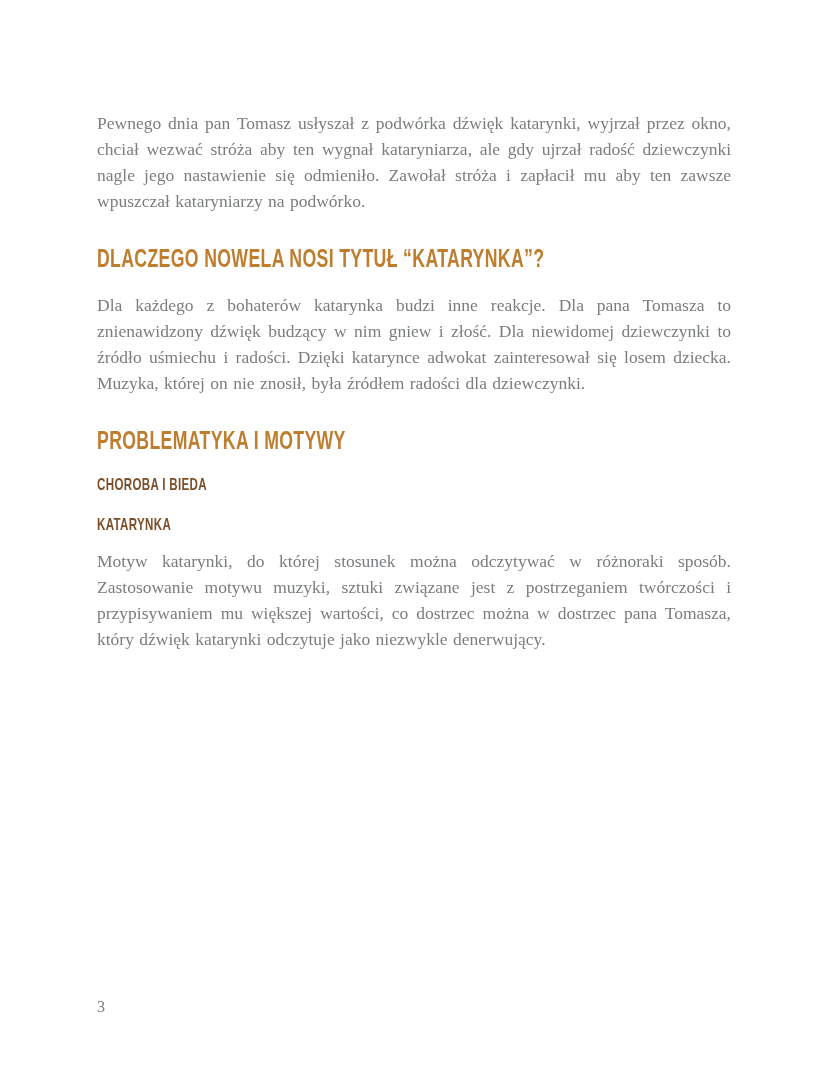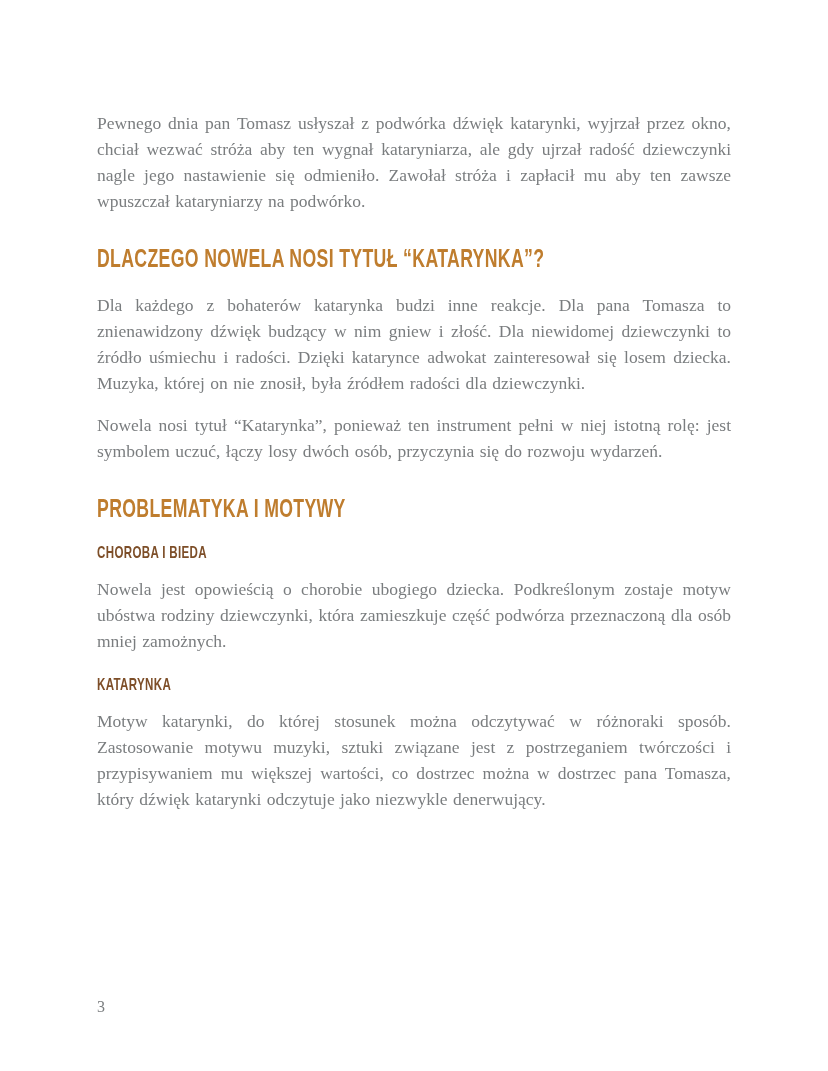--- a/index.html
+++ b/index.html
@@ -75,27 +75,25 @@
 
 <div class="page">
   <div class="content">
 
     <p class="body-par">Pewnego dnia pan Tomasz usłyszał z podwórka dźwięk katarynki, wyjrzał przez okno, chciał wezwać stróża aby ten wygnał kataryniarza, ale gdy ujrzał radość dziewczynki nagle jego nastawienie się odmieniło. Zawołał stróża i zapłacił mu aby ten zawsze wpuszczał kataryniarzy na podwórko.</p>
 
     <div class="h2-heading">DLACZEGO NOWELA NOSI TYTUŁ “KATARYNKA”?</div>
 
     <p class="body-par">Dla każdego z bohaterów katarynka budzi inne reakcje. Dla pana Tomasza to znienawidzony dźwięk budzący w nim gniew i złość. Dla niewidomej dziewczynki to źródło uśmiechu i radości. Dzięki katarynce adwokat zainteresował się losem dziecka. Muzyka, której on nie znosił, była źródłem radości dla dziewczynki.</p>
 
-    <p class="body-par">Nowela nosi tytuł “Katarynka”, ponieważ ten instrument pełni w niej istotną rolę: jest symbolem uczuć, łączy losy dwóch osób, przyczynia się do rozwoju wydarzeń.</p>
 
     <div class="h2-heading">PROBLEMATYKA I MOTYWY</div>
 
     <div class="h3-heading">CHOROBA I BIEDA</div>
 
-    <p class="body-par">Nowela jest opowieścią o chorobie ubogiego dziecka. Podkreślonym zostaje motyw ubóstwa rodziny dziewczynki, która zamieszkuje część podwórza przeznaczoną dla osób mniej zamożnych.</p>
 
 
     <div class="h3-heading">KATARYNKA</div>
 
     <p class="body-par">Motyw katarynki, do której stosunek można odczytywać w różnoraki sposób. Zastosowanie motywu muzyki, sztuki związane jest z postrzeganiem twórczości i przypisywaniem mu większej wartości, co dostrzec można w dostrzec pana Tomasza, który dźwięk katarynki odczytuje jako niezwykle denerwujący.</p>
 
 
   </div>
 
   <div class="page-number">3</div>

